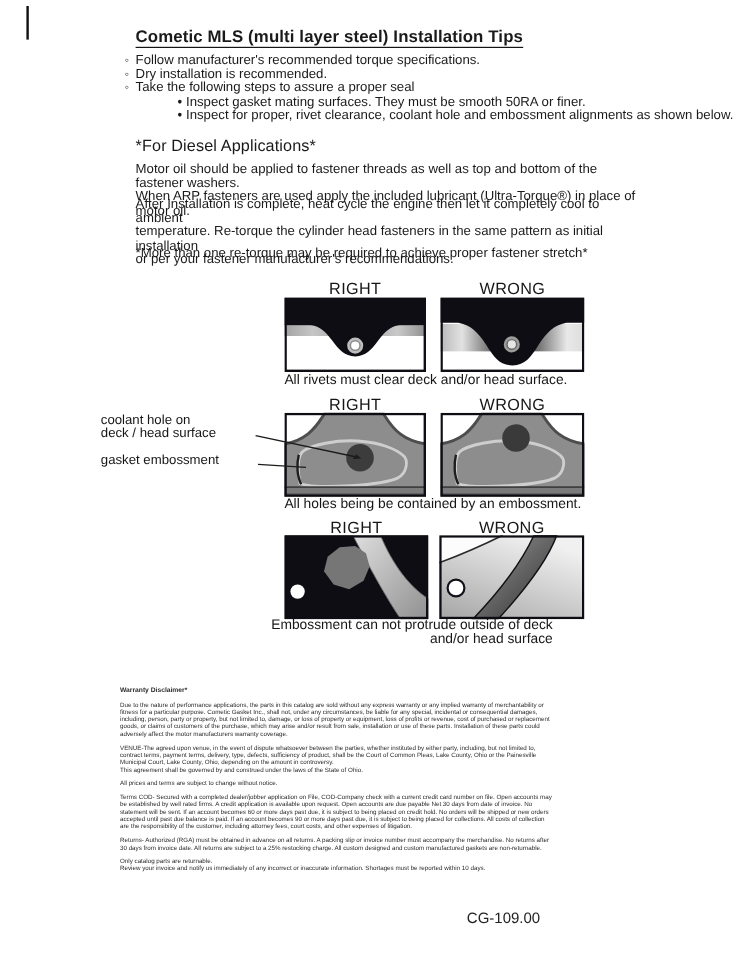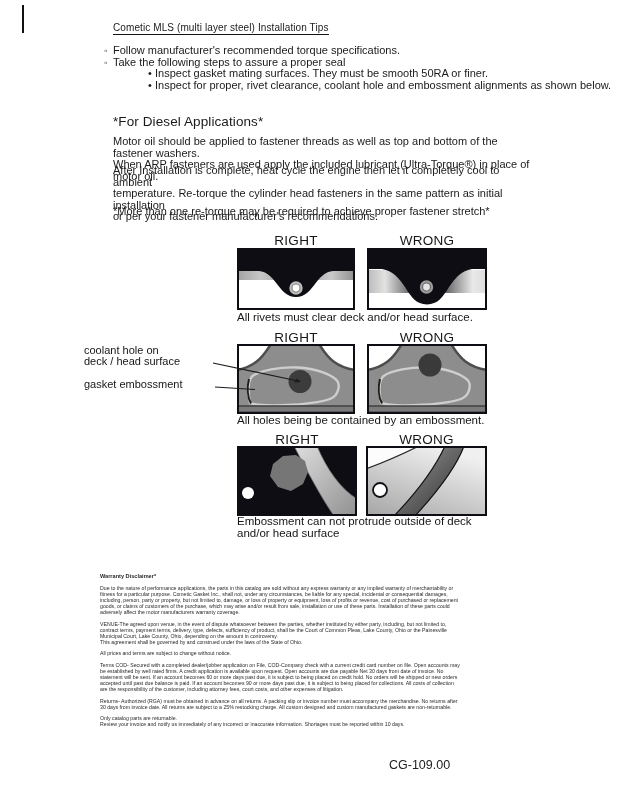--- a/index.html
+++ b/index.html
@@ -7,21 +7,21 @@
     position:relative;
     width:618px;height:800px;
     background:#ffffff;
     font-family:"Liberation Sans", sans-serif;
     color:#1a1a1a;
     overflow:hidden;
   }
   .abs{position:absolute;}
   .title{
     left:113px;top:22px;
-    font-size:10px;font-weight:normal;
+    font-size:14px;font-weight:bold;
     border-bottom:1.5px solid #141414;
     padding-bottom:1px;
     letter-spacing:.1px;
     white-space:nowrap;
   }
   .tips{left:104px;top:45px;font-size:11px;line-height:11.6px;}
   .tip-row{white-space:nowrap;}
   .tip-row .mk{display:inline-block;width:9px;font-size:10px;}
   .tip-sub{padding-left:44px;}
   .tip-sub .mk{width:7px;font-size:11px;}
@@ -42,20 +42,21 @@
 <body>
 
 <div class="page">
 
   <div class="abs scan-mark"></div>
 
   <div class="abs title">Cometic MLS (multi layer steel) Installation Tips</div>
 
   <div class="abs tips">
     <div class="tip-row"><span class="mk">◦</span><span>Follow manufacturer's recommended torque specifications.</span></div>
+    <div class="tip-row"><span class="mk">◦</span><span>Dry installation is recommended.</span></div>
     <div class="tip-row"><span class="mk">◦</span><span>Take the following steps to assure a proper seal</span></div>
     <div class="tip-row tip-sub"><span class="mk">•</span><span>Inspect gasket mating surfaces.  They must be smooth 50RA or finer.</span></div>
     <div class="tip-row tip-sub"><span class="mk">•</span><span>Inspect for proper, rivet clearance, coolant hole and embossment alignments as shown below.</span></div>
   </div>
 
   <div class="abs h2">*For Diesel Applications*</div>
   <div class="abs para" style="top:136px;">Motor oil should be applied to fastener threads as well as top and bottom of the fastener washers.
 When ARP fasteners are used apply the included lubricant (Ultra-Torque®) in place of motor oil.</div>
   <div class="abs para" style="top:165px;">After Installation is complete, heat cycle the engine then let it completely cool to ambient
 temperature. Re-torque the cylinder head fasteners in the same pattern as initial installation
@@ -173,21 +174,21 @@
       </linearGradient>
     </defs>
     <rect width="121" height="70" fill="url(#gF)"></rect>
     <path d="M0,0 H53 C35,9 16,17 0,23 Z" fill="#fcfcfc"></path>
     <path d="M53,0 C35,9 16,17 0,23" stroke="#2a2a2a" stroke-width="1.3" fill="none"></path>
     <path d="M79,0 H98 C90,22 71,46 49,70 L28,70 C51,46 68,24 79,0 Z" fill="url(#gFb)" stroke="#111118" stroke-width="1.2"></path>
     <circle cx="14" cy="44" r="7" fill="#ffffff" stroke="#111118" stroke-width="1.8"></circle>
     <rect x="1" y="1" width="119" height="68" fill="none" stroke="#0d0d13" stroke-width="2"></rect>
   </svg>
 
-  <div class="abs caption" style="left:237px;top:516px;">Embossment can not protrude outside of deck
+  <div class="abs caption" style="left:226px;top:516px;text-align:right;">Embossment can not protrude outside of deck
 and/or head surface</div>
 
   <div class="abs warranty">
     <div class="w-head">Warranty Disclaimer*</div>
     <p>Due to the nature of performance applications, the parts in this catalog are sold without any express warranty or any implied warranty of merchantability or
 fitness for a particular purpose.  Cometic Gasket Inc., shall not, under any circumstances, be liable for any special, incidental or consequential damages,
 including, person, party or property, but not limited to, damage, or loss of property or equipment, loss of profits or revenue, cost of purchased or replacement
 goods, or claims of customers of the purchase, which may arise and/or result from sale, installation or use of these parts.  Installation of these parts could
 adversely affect the motor manufacturers warranty coverage.</p>
     <p>VENUE-The agreed upon venue, in the event of dispute whatsoever between the parties, whether instituted by either party, including, but not limited to,

